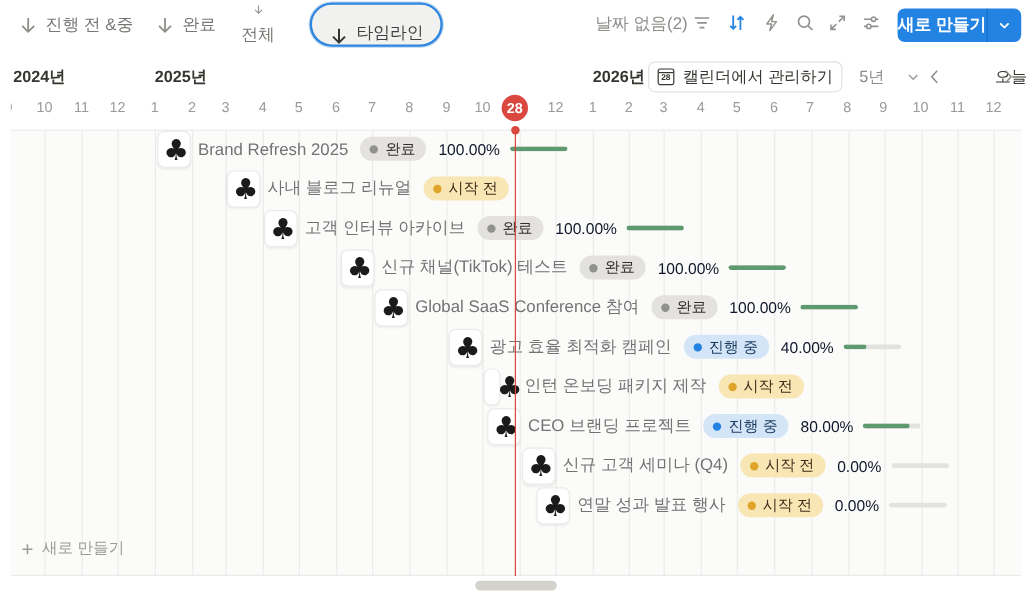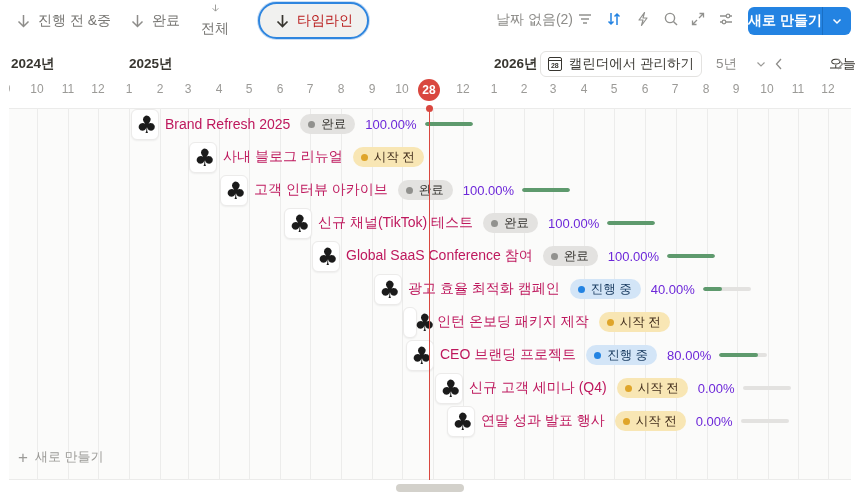--- a/index.html
+++ b/index.html
@@ -13,22 +13,23 @@
   
   .view-tab {
     position: absolute; top: 4px; height: 34px;
     display: flex; align-items: center; gap: 8px;
     font-size: 14px; color: #787774; cursor: pointer; white-space: nowrap;
   }
   .view-tab svg { width: 13px; height: 14px; }
   .view-tab.active {
     top: 2px; height: 37px; padding: 0 14px 0 16px;
     border: 2px solid #2f86df; border-radius: 19px;
-    background: #f1f1ef; color: #b91c1c;
+    background: #f1f1ef; color: #404040;
     box-shadow: 0 0 0 1px #c9def5;
+    align-items: flex-end;
   }
   .no-date { position: absolute; left: 496px; top: 11px; font-size: 14px; color: #8e8d8a; white-space: nowrap; }
   .tool-icon { position: absolute; top: 11px; width: 16px; height: 16px; display: flex; align-items: center; justify-content: center; cursor: pointer; }
   .tool-icon svg { width: 16px; height: 16px; }
   .new-btn {
     position: absolute; left: 748px; top: 7px; width: 103px; height: 28px;
     background: #2383e2; border-radius: 6px; display: flex; overflow: hidden;
   }
   .new-btn .main { flex: 1; display: flex; align-items: center; justify-content: center; color: #fff; font-size: 14px; font-weight: bold; cursor: pointer; }
   .new-btn .split { width: 29px; border-left: 1px solid #1a6fc4; display: flex; align-items: center; justify-content: center; cursor: pointer; }
@@ -66,34 +67,34 @@
 
   
   .row { position: absolute; height: 30px; display: flex; align-items: center; white-space: nowrap; z-index: 3; }
   .card {
     width: 28px; height: 31px; background: #fff; border: 1px solid #ecebea; border-radius: 6px;
     box-shadow: 0 1px 2px rgba(15,15,15,0.06); position: relative; flex: none; cursor: pointer;
   }
   .card.narrow { width: 14px; }
   .club { position: absolute; left: 4px; top: 1px; font-size: 24px; line-height: 28px; color: #1b1b1b; font-family: "DejaVu Sans", sans-serif; }
   .card.narrow .club { left: 10px; }
-  .title { margin-left: 6px; font-size: 14px; color: #be185d; cursor: pointer; }
+  .title { margin-left: 6px; font-size: 14px; color: #737373; cursor: pointer; }
   .card.narrow + .title { margin-left: 20px; }
   .badge {
     margin-left: 10px; height: 20px; padding: 0 9px 0 8px; border-radius: 10px;
     display: inline-flex; align-items: center; gap: 6px; font-size: 12.5px;
   }
   .badge .dot { width: 7px; height: 7px; border-radius: 50%; }
   .badge.done { background: #e3e2e0; color: #32302c; }
   .badge.done .dot { background: #91918e; }
   .badge.todo { background: #f8e6b4; color: #402c1b; }
   .badge.todo .dot { background: #dfa52a; }
   .badge.doing { background: #d3e5f7; color: #183a5f; }
   .badge.doing .dot { background: #2383e2; }
-  .pct { margin-left: 10px; font-size: 13px; color: #6d28d9; }
+  .pct { margin-left: 10px; font-size: 13px; color: #0f172a; }
   .bar { margin-left: 8px; width: 48px; height: 4px; border-radius: 2px; background: #e3e2e0; position: relative; overflow: hidden; }
   .bar .fill { position: absolute; left: 0; top: 0; bottom: 0; background: #5e9a6d; border-radius: 2px; }
 
   .new-row { position: absolute; left: 18px; top: 448px; display: flex; align-items: center; gap: 7px; font-size: 13px; color: #9b9a97; cursor: pointer; z-index: 3; }
   .new-row .plus { font-size: 17px; line-height: 17px; }
   .hscroll { position: absolute; left: 396px; top: 484px; width: 68px; height: 8px; border-radius: 4px; background: #d3d1cb; cursor: pointer; }
 </style>
 </head>
 <body>
 

